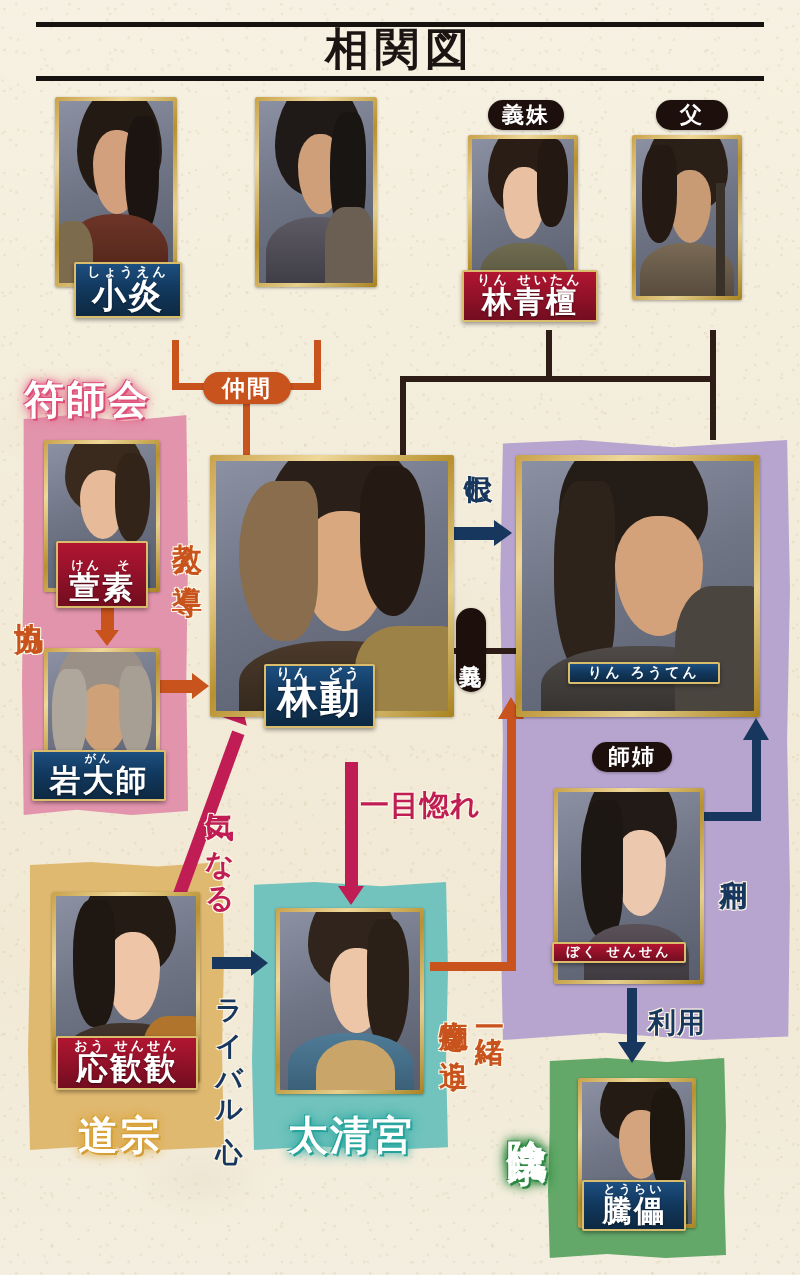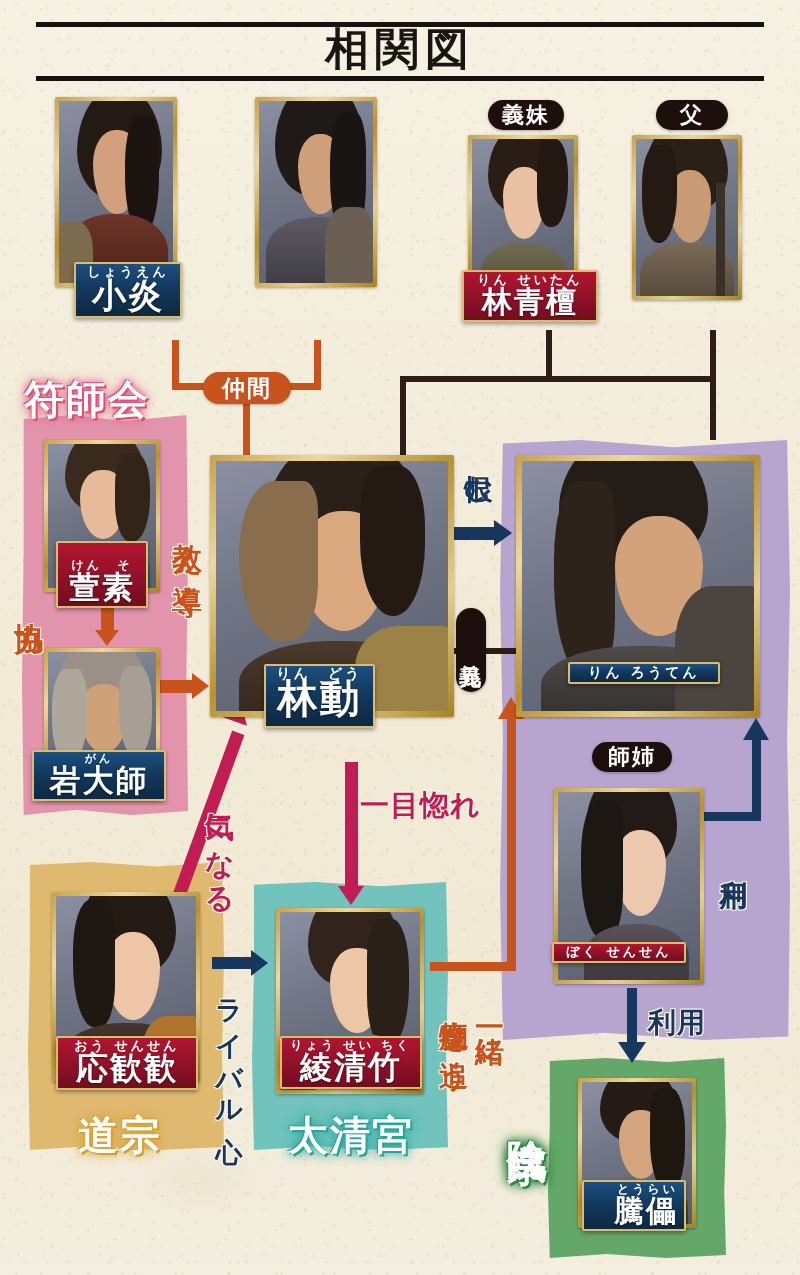--- a/index.html
+++ b/index.html
@@ -353,37 +353,33 @@
     <div class="photo">
       <div class="inner">
         <div class="hair" style="left:20%;top:-14%;width:64%;height:56%;background:#30241c;"></div>
         <div class="face" style="left:36%;top:20%;width:38%;height:48%;background:#ecc6a6;"></div>
         <div class="hair" style="left:62%;top:4%;width:30%;height:72%;background:#2a2018;border-radius:30% 40% 48% 40%;"></div>
         <div class="torso" style="left:6%;top:68%;width:90%;height:40%;background:linear-gradient(180deg,#4f7b96,#365a72);"></div>
         <div class="torso" style="left:26%;top:72%;width:56%;height:36%;background:#c9a569;border-radius:50% 50% 0 0;"></div>
       </div>
     </div>
   </div>
-  <div class="plate red" style="left:280px;top:1036px;width:142px;">
-    <span class="furigana" style="font-size:12px;">りょう せい ちく</span>
-    <span class="kanji" style="font-size:32px;">綾清竹</span>
-  </div>
 
   <div class="card" style="left:578px;top:1078px;width:118px;height:150px;">
     <div class="frame"></div>
     <div class="photo">
       <div class="inner">
         <div class="hair" style="left:16%;top:-12%;width:70%;height:54%;background:#241b15;"></div>
         <div class="face" style="left:34%;top:20%;width:40%;height:48%;background:#d3a47d;"></div>
         <div class="hair" style="left:62%;top:4%;width:32%;height:74%;background:#1e1710;border-radius:30% 40% 44% 50%;"></div>
         <div class="torso" style="left:6%;top:70%;width:90%;height:38%;background:linear-gradient(180deg,#4a5b44,#2f3a2c);"></div>
       </div>
     </div>
   </div>
-  <div class="plate blue" style="left:582px;top:1180px;width:104px;text-align:right;">
+  <div class="plate blue" style="left:582px;top:1180px;width:104px;">
     <span class="furigana" style="font-size:12px;">とうらい</span>
     <span class="kanji" style="font-size:30px;">騰儡</span>
   </div>
 
   <div class="badge" style="left:488px;top:100px;width:76px;height:30px;font-size:22px;">義妹</div>
 
   <div class="badge" style="left:656px;top:100px;width:72px;height:30px;font-size:22px;">父</div>
 
   <div class="badge orange" style="left:203px;top:372px;width:88px;height:32px;font-size:23px;">仲間</div>
 

